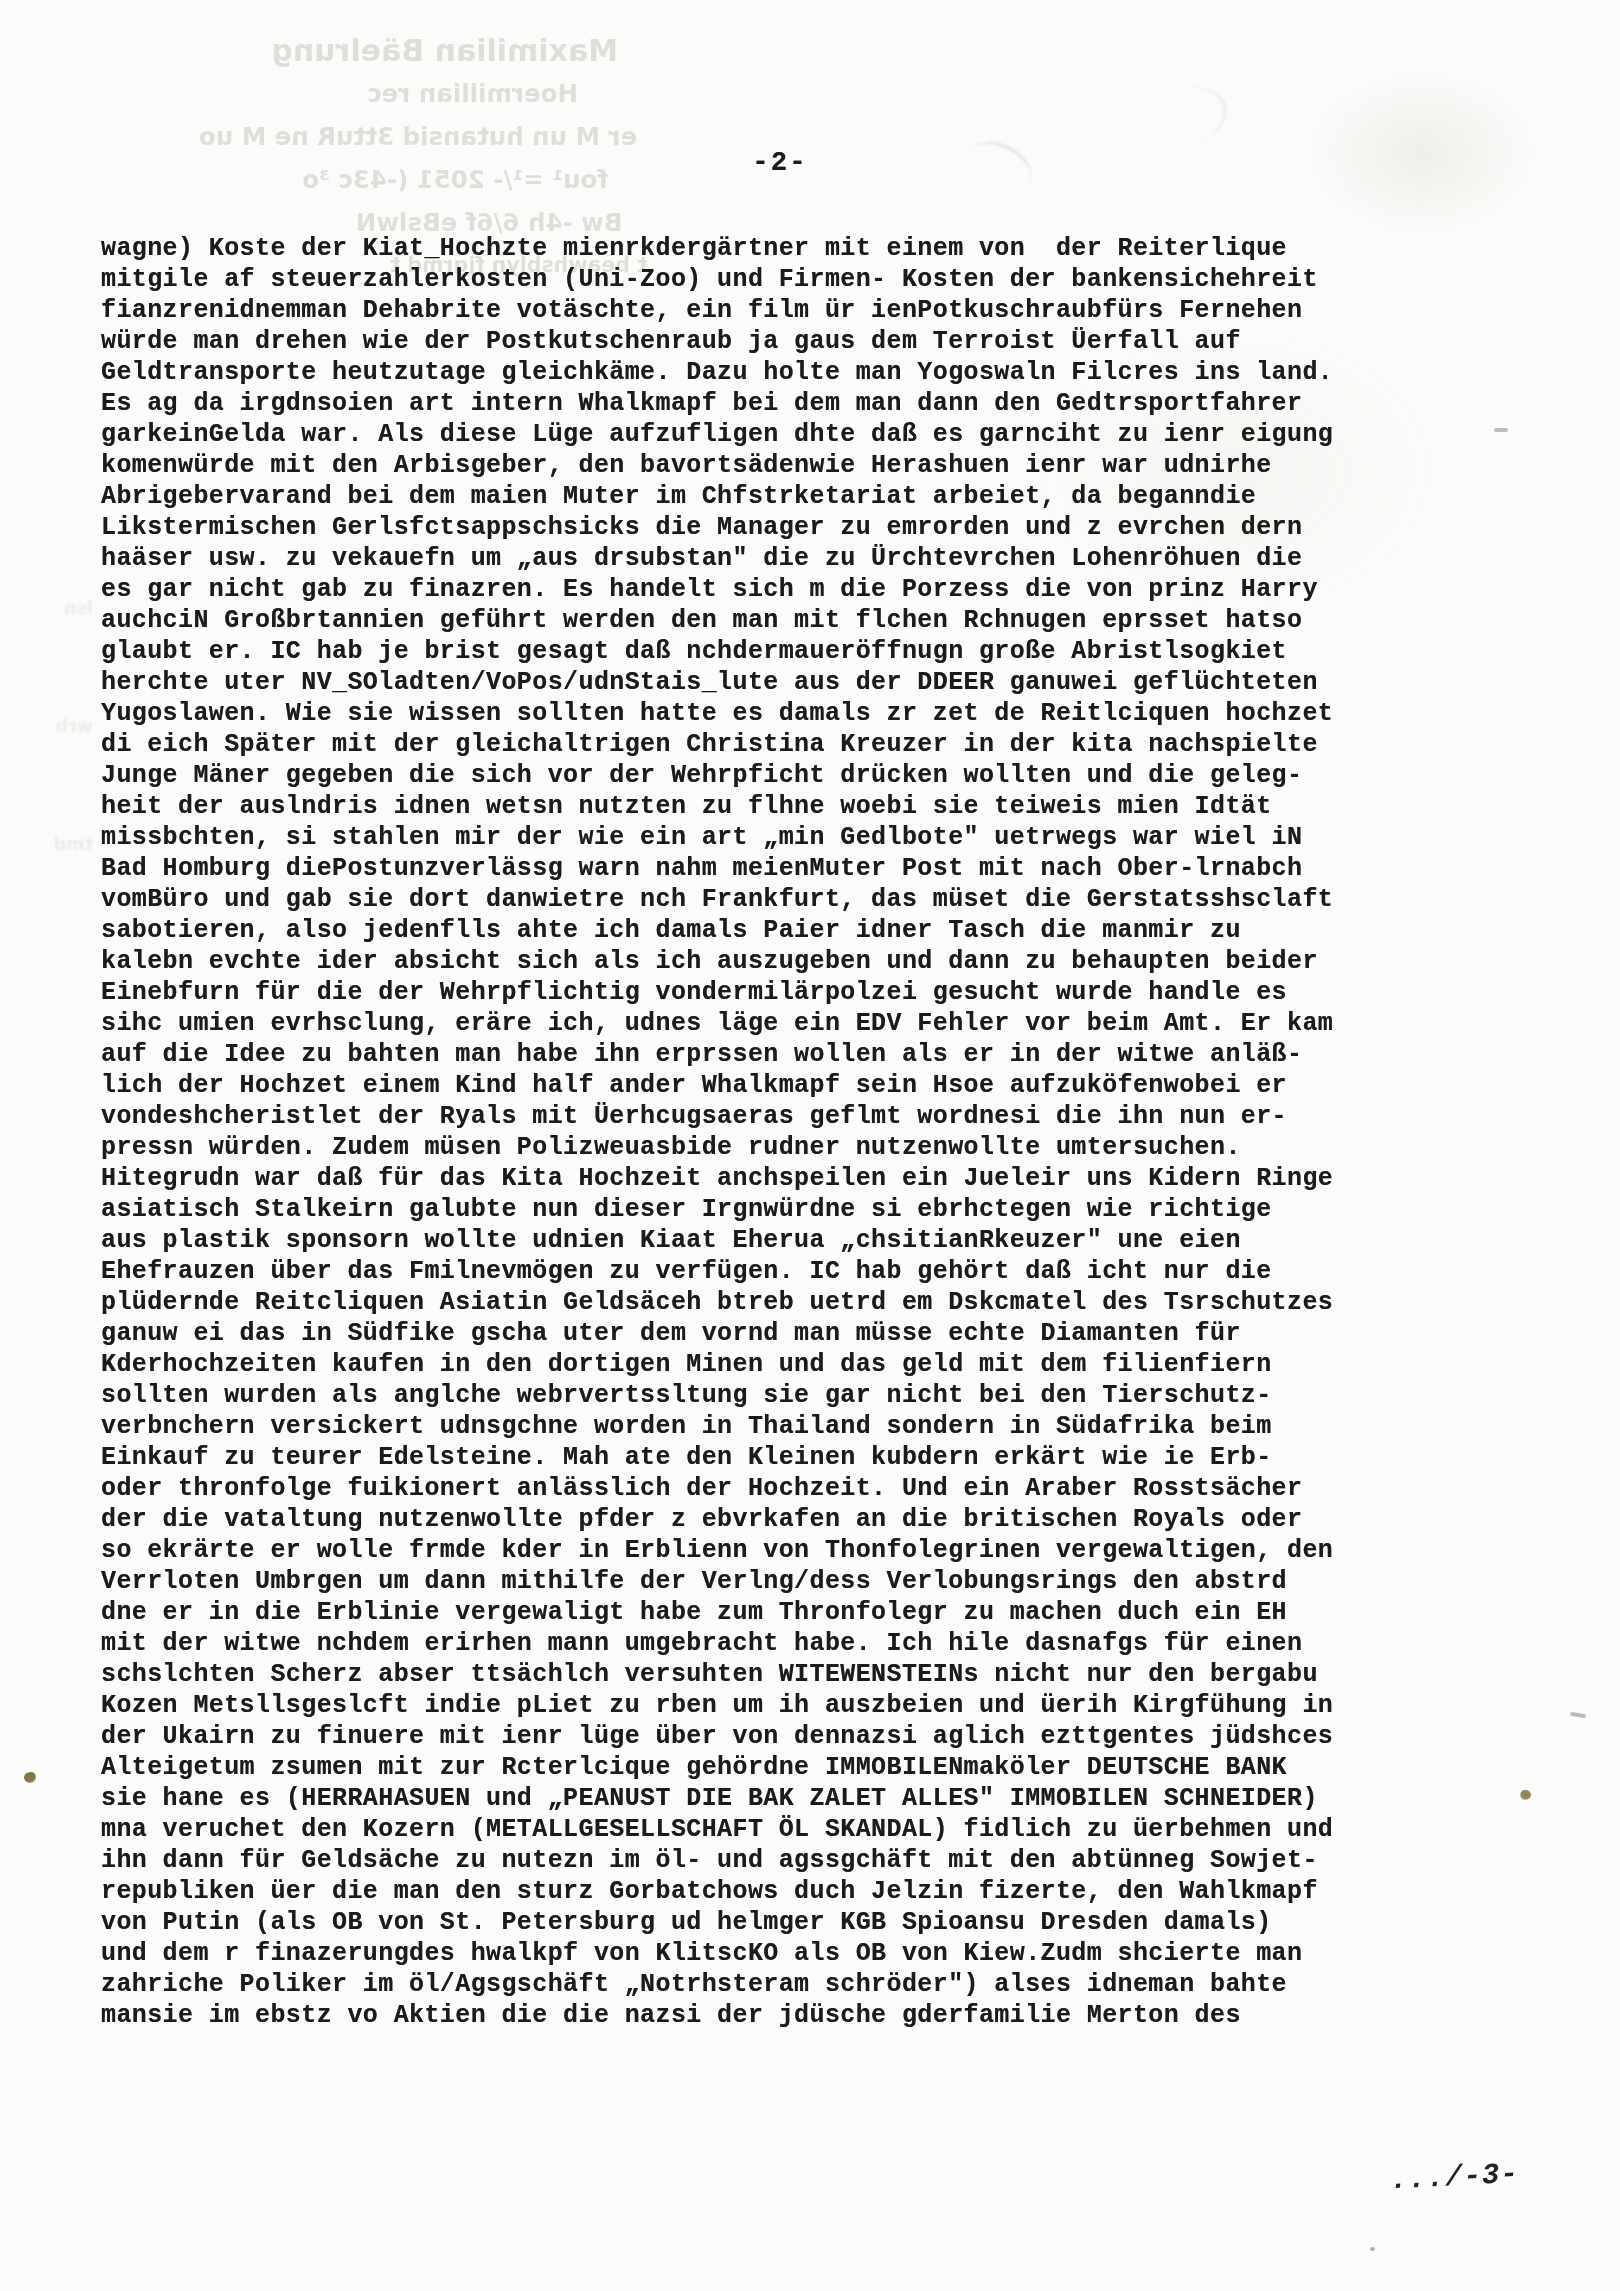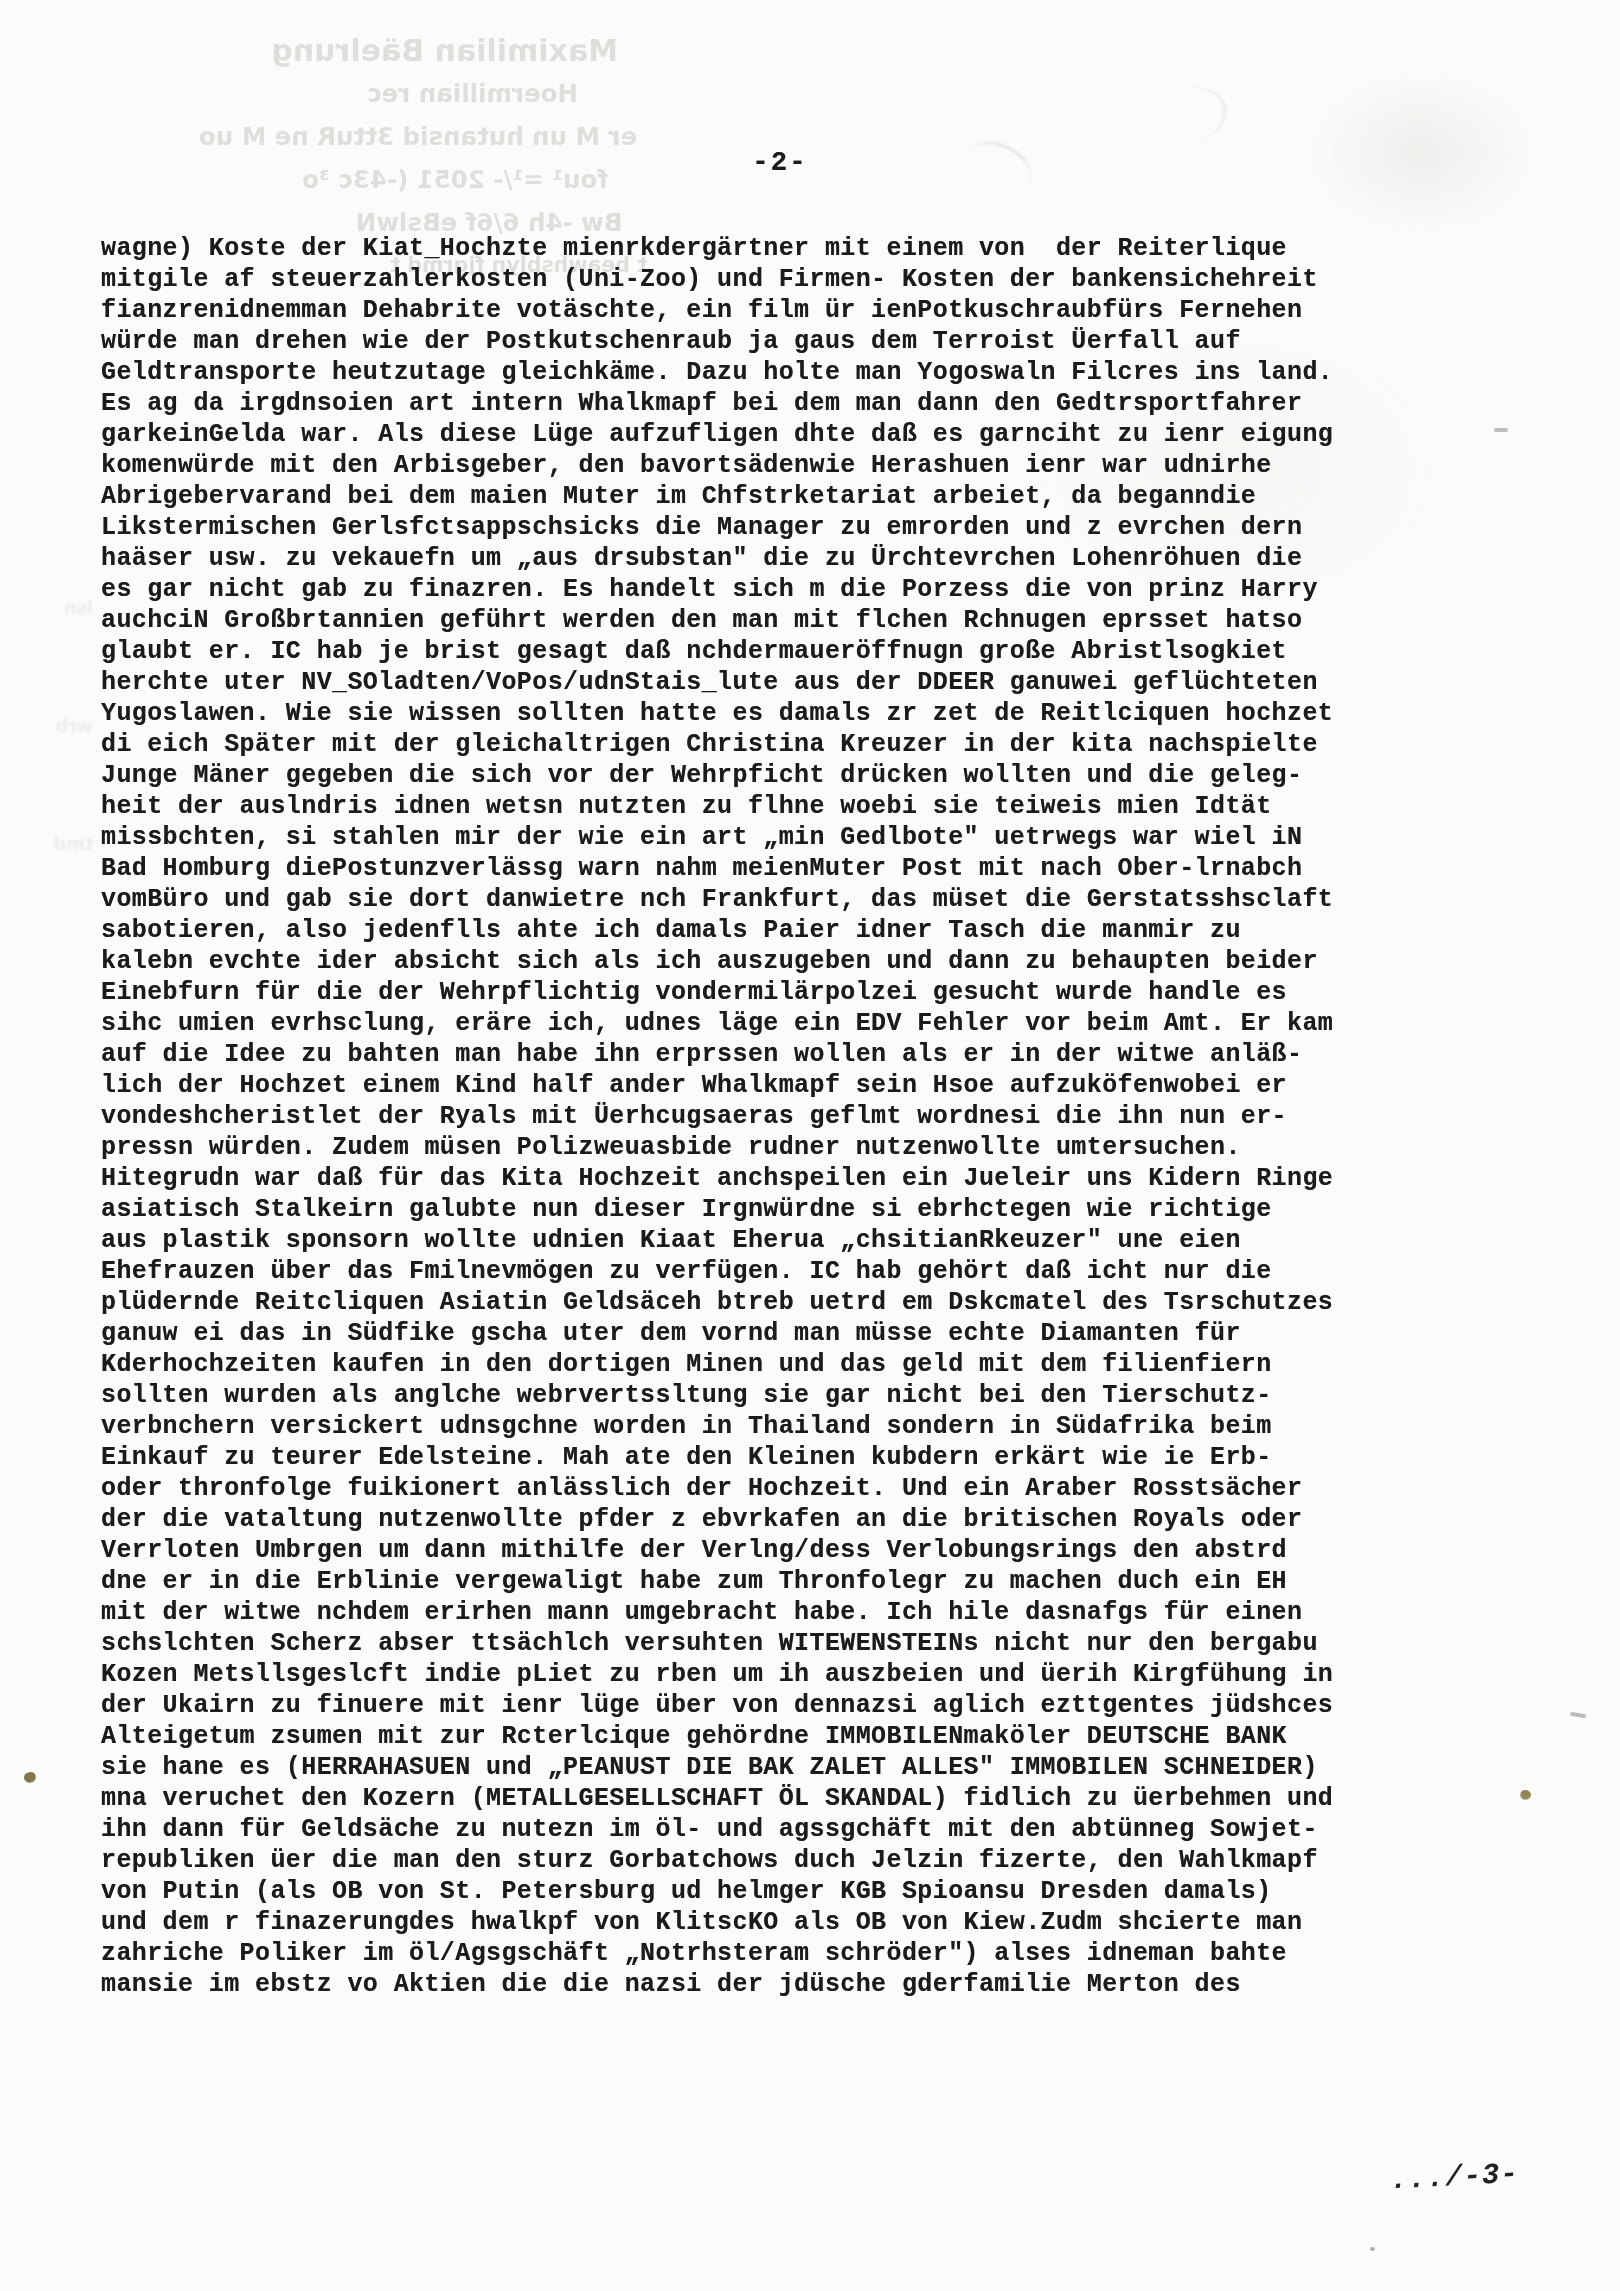--- a/index.html
+++ b/index.html
@@ -210,20 +210,21 @@
       <div class="tline">aus plastik sponsorn wollte udnien Kiaat Eherua „chsitianRkeuzer" une eien</div>
       <div class="tline">Ehefrauzen über das Fmilnevmögen zu verfügen. IC hab gehört daß icht nur die</div>
       <div class="tline">plüdernde Reitcliquen Asiatin Geldsäceh btreb uetrd em Dskcmatel des Tsrschutzes</div>
       <div class="tline">ganuw ei das in Südfike gscha uter dem vornd man müsse echte Diamanten für</div>
       <div class="tline">Kderhochzeiten kaufen in den dortigen Minen und das geld mit dem filienfiern</div>
       <div class="tline">sollten wurden als anglche webrvertssltung sie gar nicht bei den Tierschutz-</div>
       <div class="tline">verbnchern versickert udnsgchne worden in Thailand sondern in Südafrika beim</div>
       <div class="tline">Einkauf zu teurer Edelsteine. Mah ate den Kleinen kubdern erkärt wie ie Erb-</div>
       <div class="tline">oder thronfolge fuikionert anlässlich der Hochzeit. Und ein Araber Rosstsächer</div>
       <div class="tline">der die vataltung nutzenwollte pfder z ebvrkafen an die britischen Royals oder</div>
+      <div class="tline">so ekrärte er wolle frmde kder in Erblienn von Thonfolegrinen vergewaltigen, den</div>
       <div class="tline">Verrloten Umbrgen um dann mithilfe der Verlng/dess Verlobungsrings den abstrd</div>
       <div class="tline">dne er in die Erblinie vergewaligt habe zum Thronfolegr zu machen duch ein EH</div>
       <div class="tline">mit der witwe nchdem erirhen mann umgebracht habe. Ich hile dasnafgs für einen</div>
       <div class="tline">schslchten Scherz abser ttsächlch versuhten WITEWENSTEINs nicht nur den bergabu</div>
       <div class="tline">Kozen Metsllsgeslcft indie pLiet zu rben um ih auszbeien und üerih Kirgfühung in</div>
       <div class="tline">der Ukairn zu finuere mit ienr lüge über von dennazsi aglich ezttgentes jüdshces</div>
       <div class="tline">Alteigetum zsumen mit zur Rcterlcique gehördne IMMOBILENmaköler DEUTSCHE BANK</div>
       <div class="tline">sie hane es (HERRAHASUEN und „PEANUST DIE BAK ZALET ALLES" IMMOBILEN SCHNEIDER)</div>
       <div class="tline">mna veruchet den Kozern (METALLGESELLSCHAFT ÖL SKANDAL) fidlich zu üerbehmen und</div>
       <div class="tline">ihn dann für Geldsäche zu nutezn im öl- und agssgchäft mit den abtünneg Sowjet-</div>

